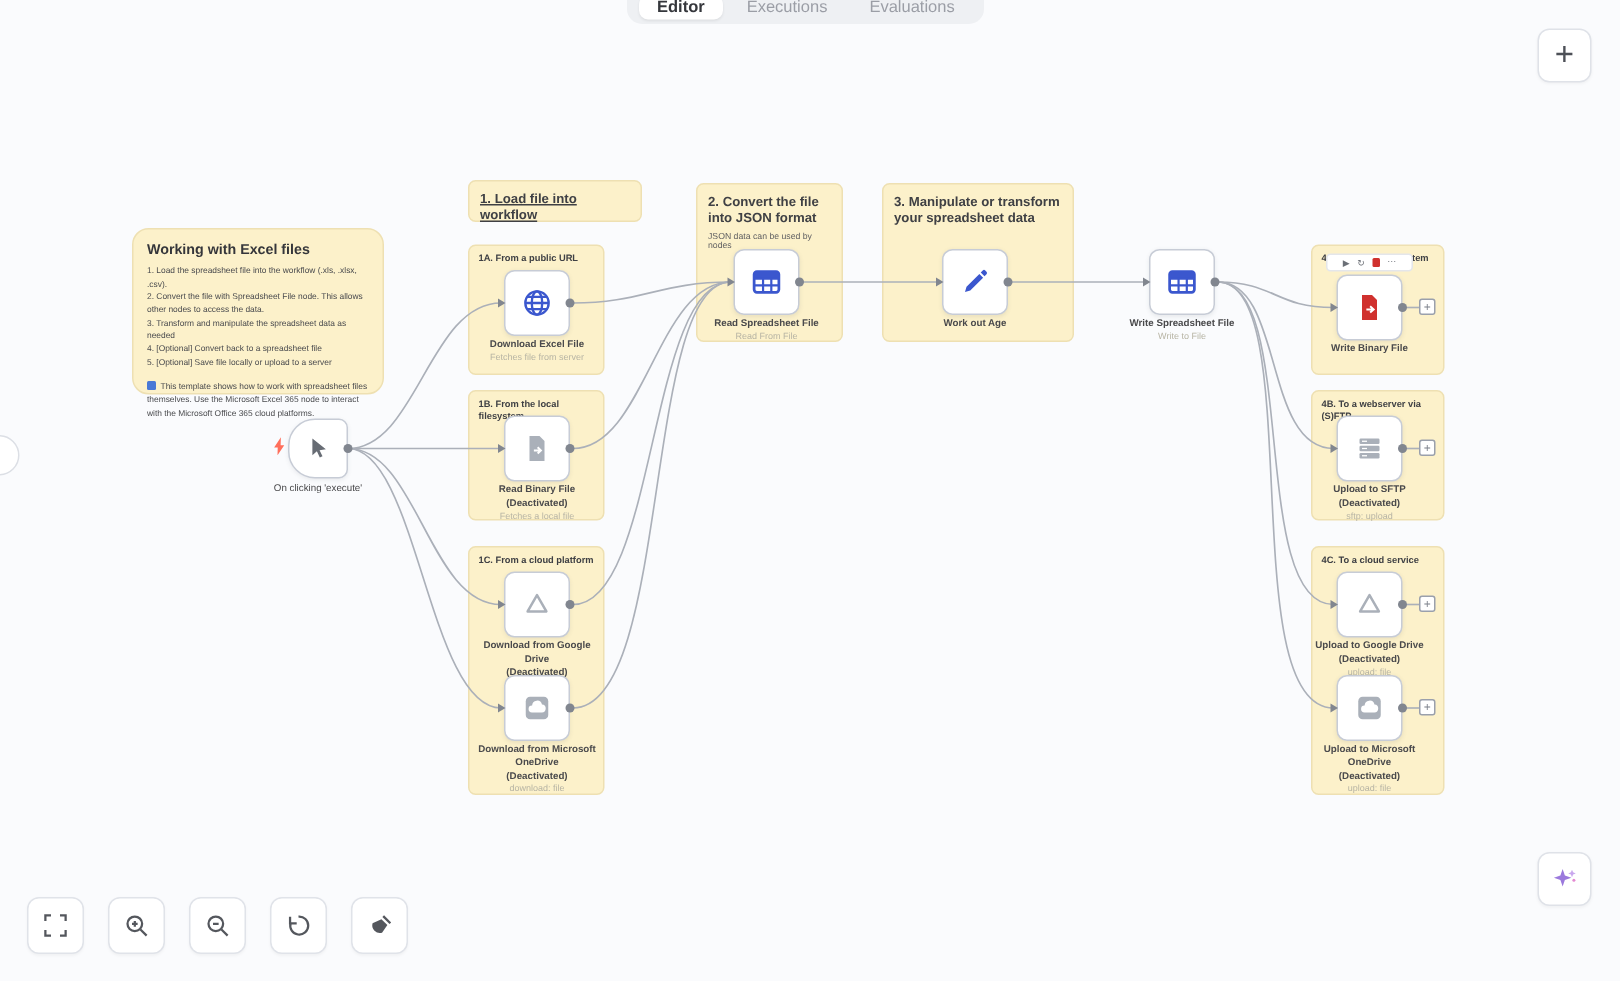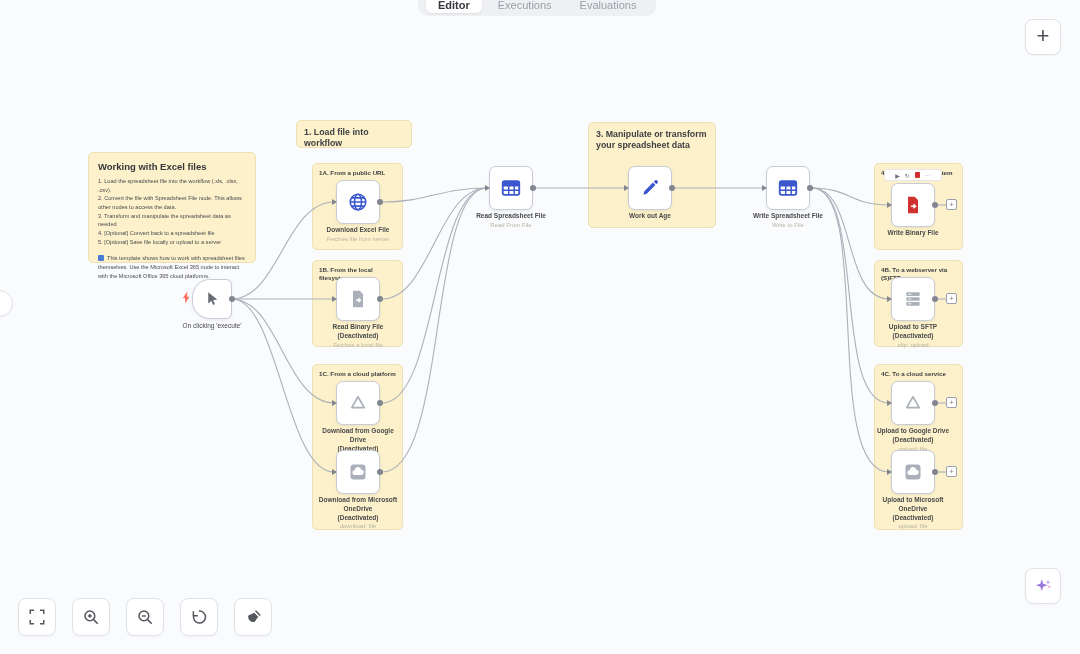--- a/index.html
+++ b/index.html
@@ -103,34 +103,38 @@
     <div class="tab">Executions</div>
     <div class="tab">Evaluations</div>
   </div>
 
   <div class="sqbtn" style="left:1025px; top:19px;">
     <span class="plus-glyph">+</span>
   </div>
 
   <div class="edge-handle"></div>
 
-  <div class="sticky" style="left:88px; top:152px; width:168px; height:111px; padding:8px 9px;">
+  <div class="sticky" style="left:88px; top:152px; width:168px; height:111px; padding:8px 9px;border-radius:11px;">
     <div class="note-title">Working with Excel files</div>
     <div class="note-item">1. Load the spreadsheet file into the workflow (.xls, .xlsx, .csv).</div>
     <div class="note-item">2. Convert the file with Spreadsheet File node. This allows other nodes to access the data.</div>
     <div class="note-item">3. Transform and manipulate the spreadsheet data as needed</div>
     <div class="note-item">4. [Optional] Convert back to a spreadsheet file</div>
     <div class="note-item">5. [Optional] Save file locally or upload to a server</div>
     <div class="note-footer">
       <span class="info-chip"></span><span>This template shows how to work with spreadsheet files themselves. Use the Microsoft Excel 365 node to interact with the Microsoft Office 365 cloud platforms.</span>
     </div>
   </div>
 
-  <div class="sticky" style="left:296px; top:120px; width:116px; height:28px;">
+  <div class="sticky" style="left:312px; top:120px; width:116px; height:28px;text-decoration:underline;">
     <div class="s-title">1. Load file into workflow</div>
+  </div>
+  <div class="sticky" style="left:464px; top:122px; width:98px; height:106px;">
+    <div class="s-title">2. Convert the file into JSON format</div>
+    <div class="s-sub">JSON data can be used by nodes</div>
   </div>
   <div class="sticky" style="left:588px; top:122px; width:128px; height:106px;">
     <div class="s-title">3. Manipulate or transform your spreadsheet data</div>
   </div>
 
   <div class="sticky gnote" style="left:312px; top:163px; width:91px; height:87px; padding:5px 6px;">
     <div class="g-title">1A. From a public URL</div>
   </div>
   <div class="sticky gnote" style="left:312px; top:260px; width:91px; height:87px; padding:5px 6px;">
     <div class="g-title">1B. From the local filesystem</div>

